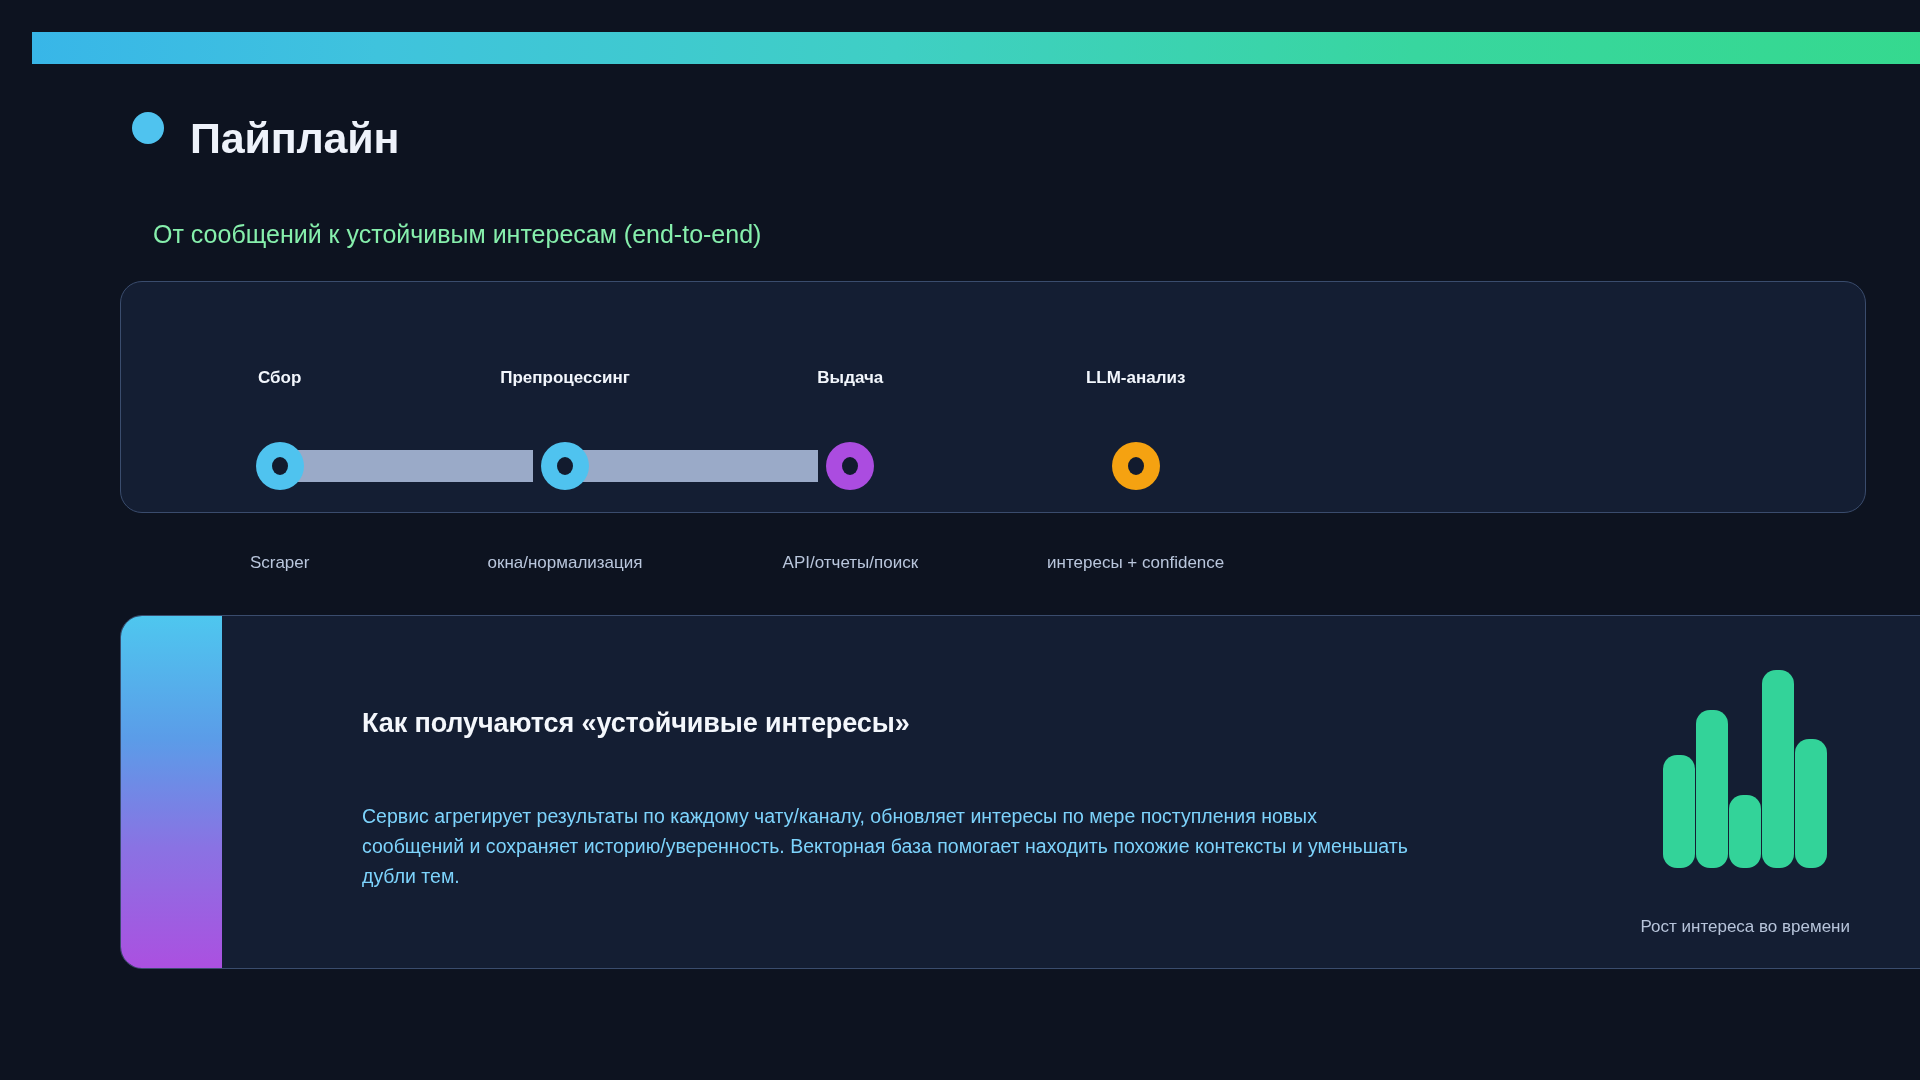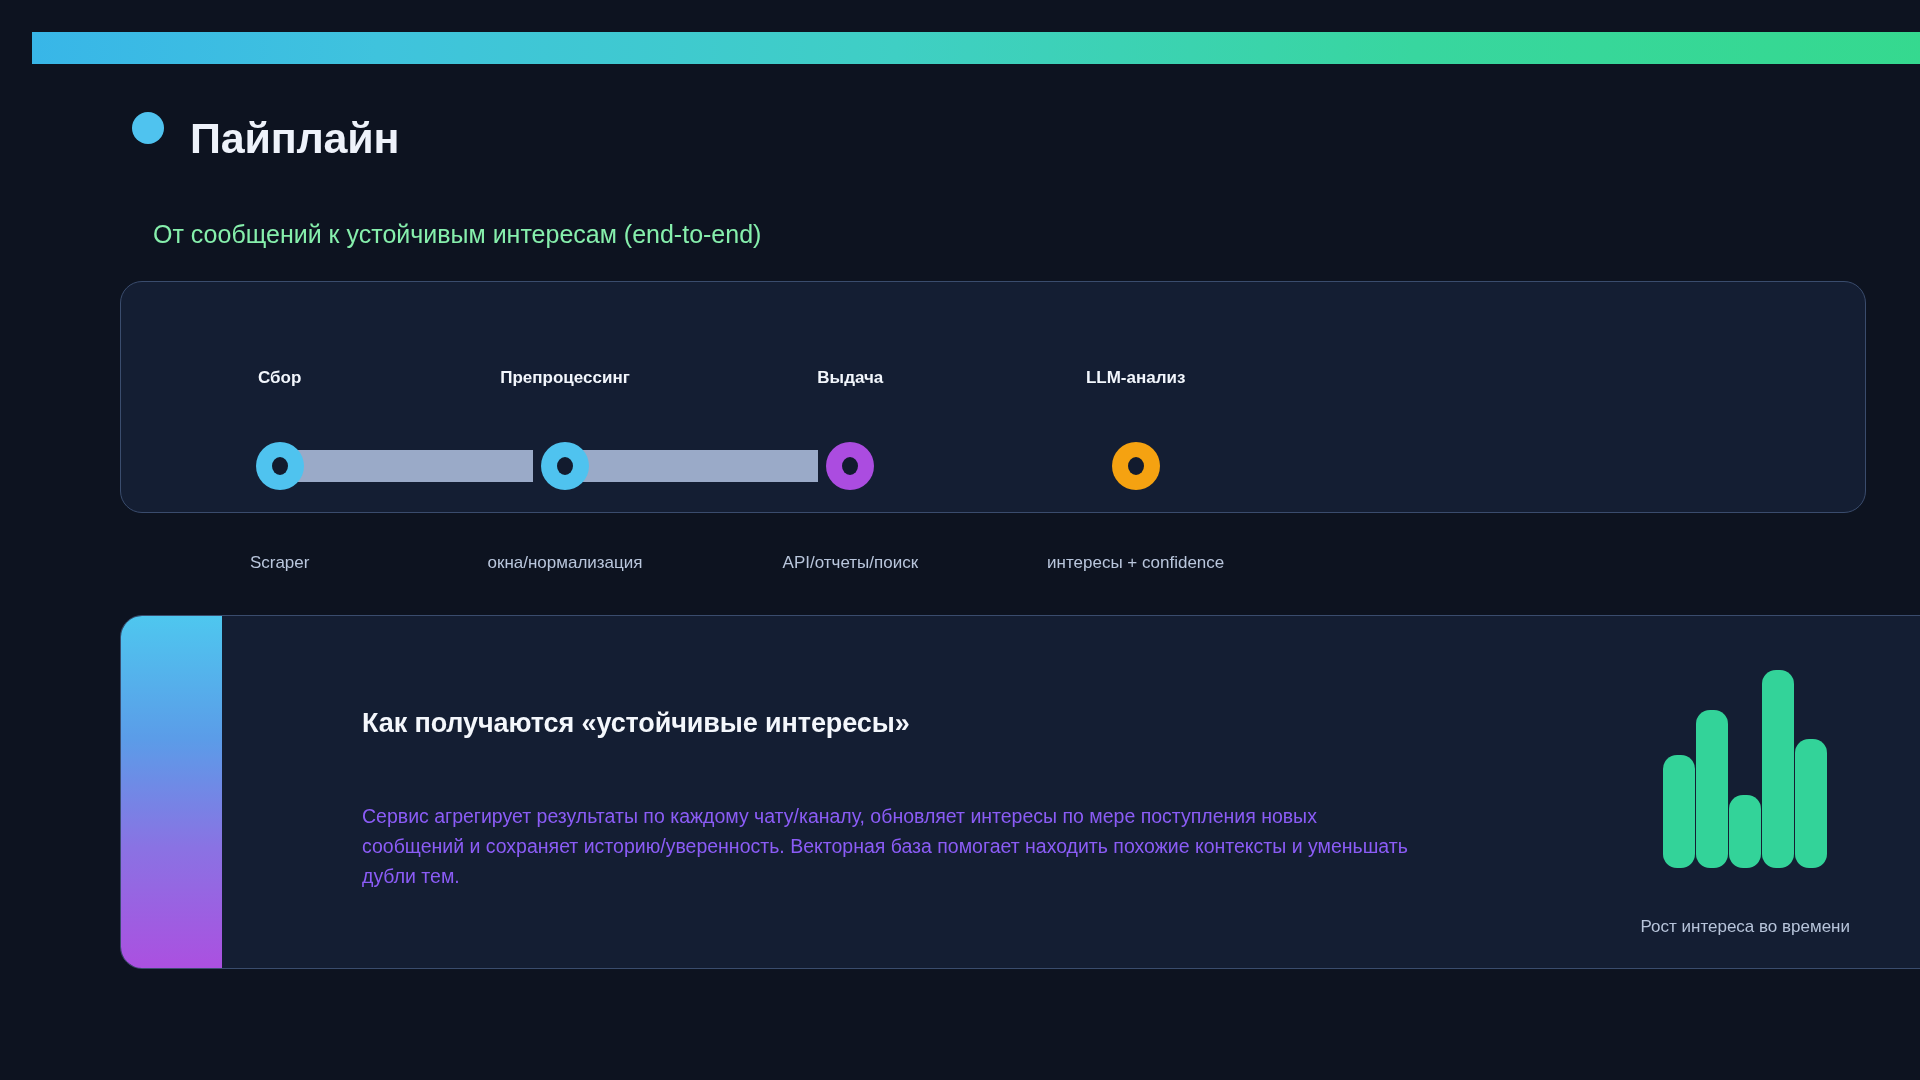--- a/index.html
+++ b/index.html
@@ -97,21 +97,21 @@
     position:absolute; left:193px; top:44px; right:40px; bottom:0;
     display:flex; align-items:flex-start; justify-content:space-between;
   }
   .insight-text { max-width:1120px; }
   .insight-heading {
     font-size:27px; font-weight:bold; color:#f4f7fc;
     letter-spacing:-0.1px;
   }
   .insight-para {
     margin-top:31px;
-    font-size:19.5px; line-height:1.53; color:#8b5cf6;
+    font-size:19.5px; line-height:1.53; color:#7dd3fc;
     max-width:1110px;
   }
 
   
   .chart-block {
     position:absolute; right:105px; top:-22px;
     display:flex; flex-direction:column; align-items:center;
   }
   .bars {
     height:230px; width:196px;

